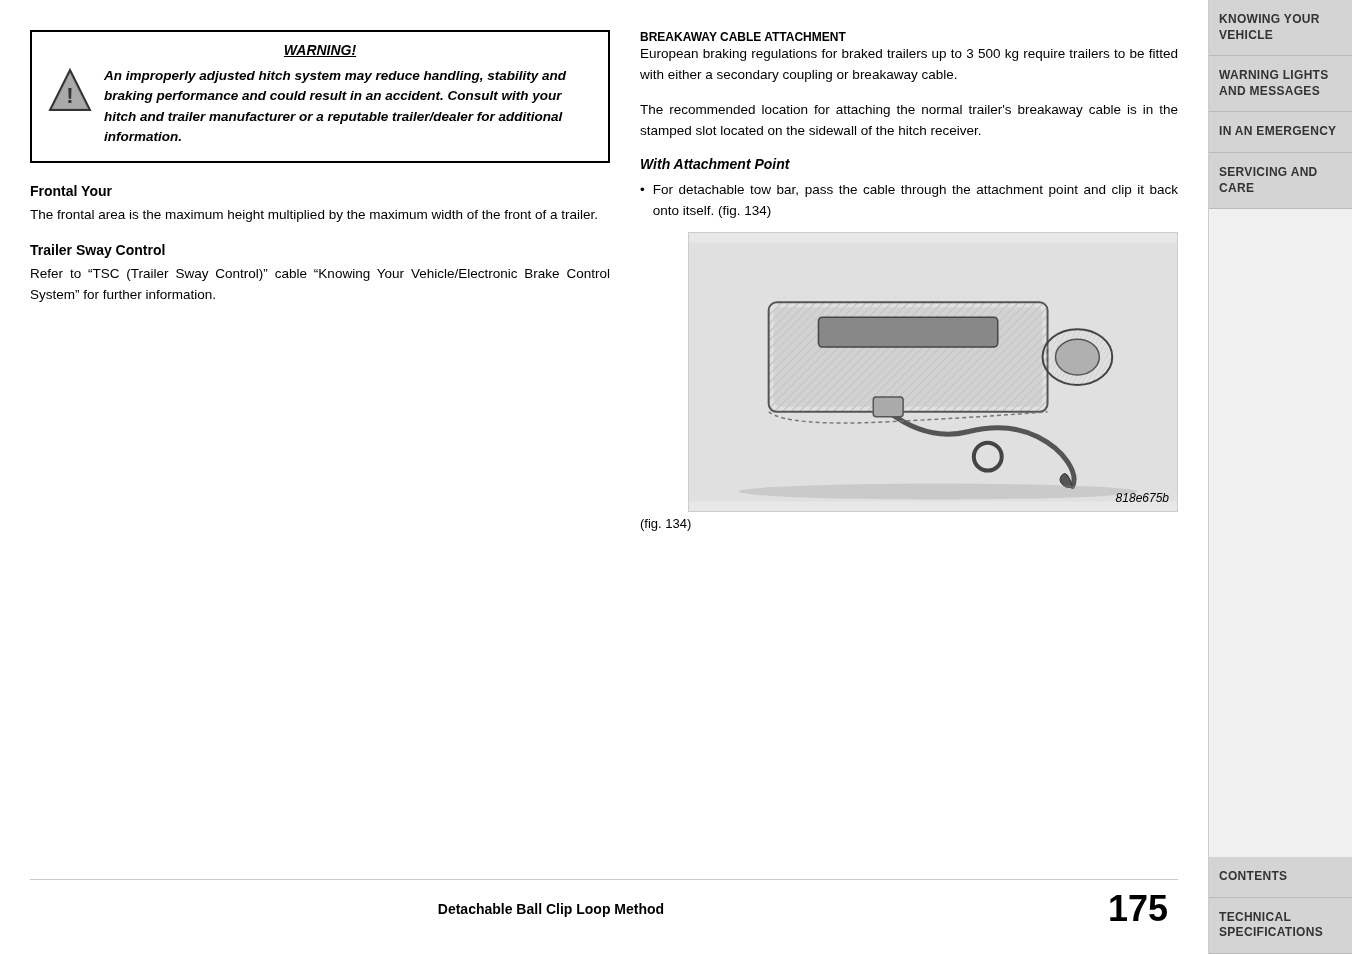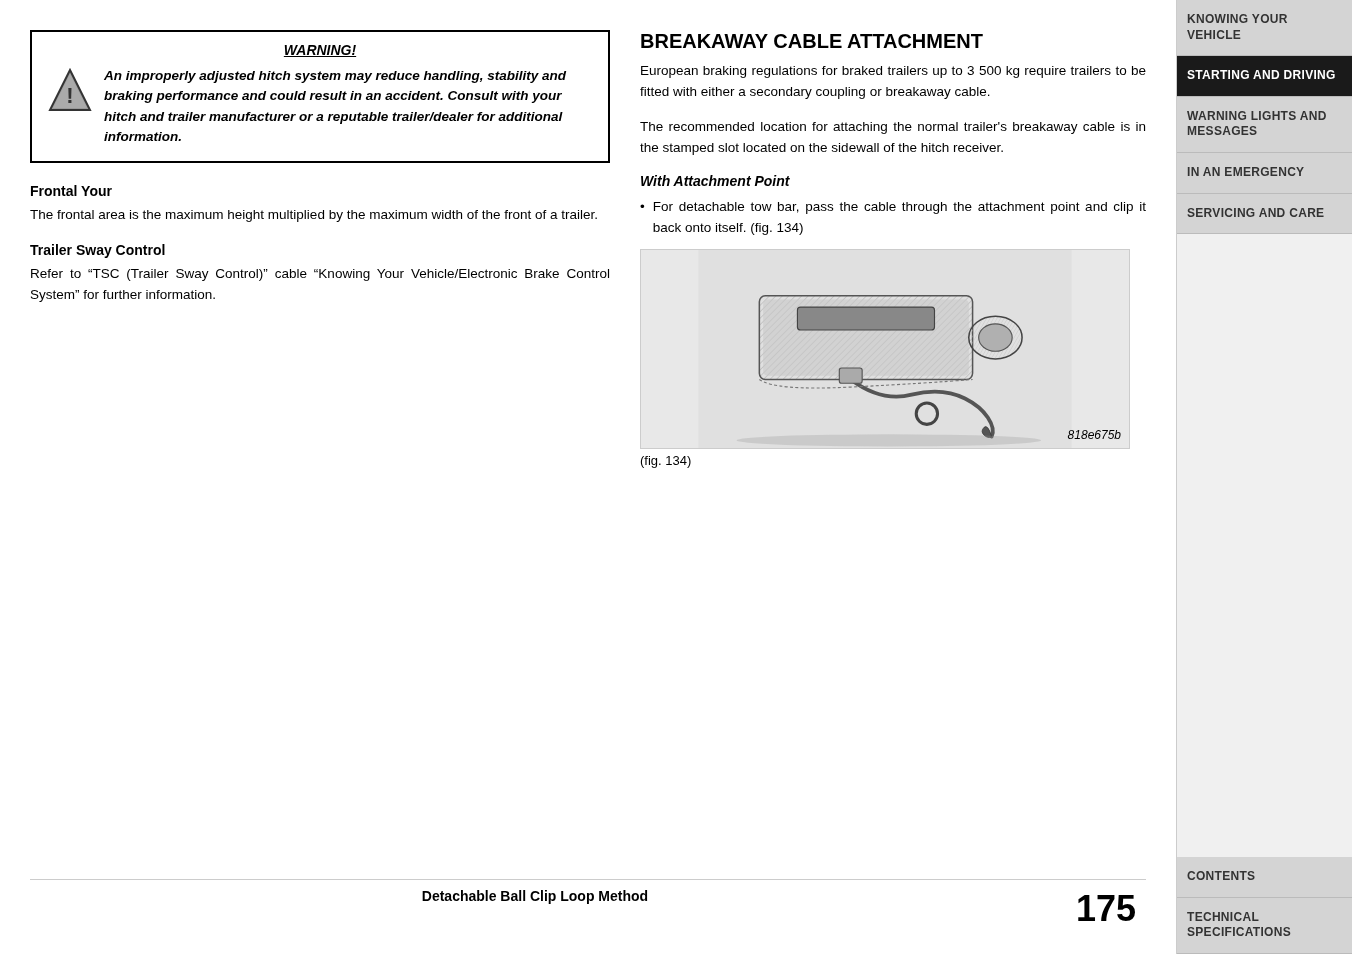--- a/index.html
+++ b/index.html
@@ -82,22 +82,21 @@
     .section-body {
       font-size: 13.5px;
       line-height: 1.55;
       text-align: justify;
       margin-bottom: 16px;
     }
 
     
     .breakaway-title {
       font-weight: bold;
-      font-size: 20px;
-      margin-bottom: 8px;
+      font-size: 12px;
     }
 
     .breakaway-body {
       font-size: 13.5px;
       line-height: 1.55;
       text-align: justify;
       margin-bottom: 14px;
     }
 
     .subsection-heading {
@@ -121,47 +120,49 @@
     }
 
     
     .figure-area {
       margin-top: 10px;
       position: relative;
     }
 
     .figure-image {
       width: 490px;
-      height: 200px;
+      height: 280px;
       border: 1px solid #ccc;
       background: #e8e8e8;
       display: flex;
       align-items: center;
       justify-content: center;
       overflow: hidden;
       position: relative;
+      margin-left: 48px;
     }
 
     .figure-caption-number {
       font-size: 13px;
       margin-top: 4px;
     }
 
     .figure-id {
       position: absolute;
       bottom: 6px;
       right: 8px;
       font-size: 12px;
       font-style: italic;
     }
 
     
     .bottom-bar {
       display: flex;
       justify-content: center;
+      align-items: center;
       padding: 8px 0 4px 0;
       border-top: 1px solid #ccc;
       margin-top: auto;
       gap: 36px;
     }
 
     .bottom-caption {
       font-weight: bold;
       font-size: 14px;
       flex: 1;
@@ -169,21 +170,21 @@
     }
 
     .page-number {
       font-size: 36px;
       font-weight: bold;
       margin-right: 10px;
     }
 
     
     .sidebar {
-      width: 176px;
+      width: 152px;
       background: #f0f0f0;
       display: flex;
       flex-direction: column;
       border-left: 1px solid #ccc;
     }
 
     .sidebar-item {
       padding: 12px 10px;
       font-size: 12px;
       font-weight: bold;
@@ -296,19 +297,18 @@
   </div>
 
   <div class="bottom-bar">
     <div class="bottom-caption">Detachable Ball Clip Loop Method</div>
     <div class="page-number">175</div>
   </div>
 </div>
 
 <div class="sidebar" id="sidebar-container">
 <div class="sidebar-item">KNOWING YOUR VEHICLE</div>
-    <div class="sidebar-item active">STARTING AND DRIVING</div>
     <div class="sidebar-item">WARNING LIGHTS AND MESSAGES</div>
     <div class="sidebar-item">IN AN EMERGENCY</div>
     <div class="sidebar-item">SERVICING AND CARE</div>
     <div class="sidebar-item sidebar-item-contents">CONTENTS</div>
     <div class="sidebar-item">TECHNICAL SPECIFICATIONS</div>
   </div>
 
 </body></html>

